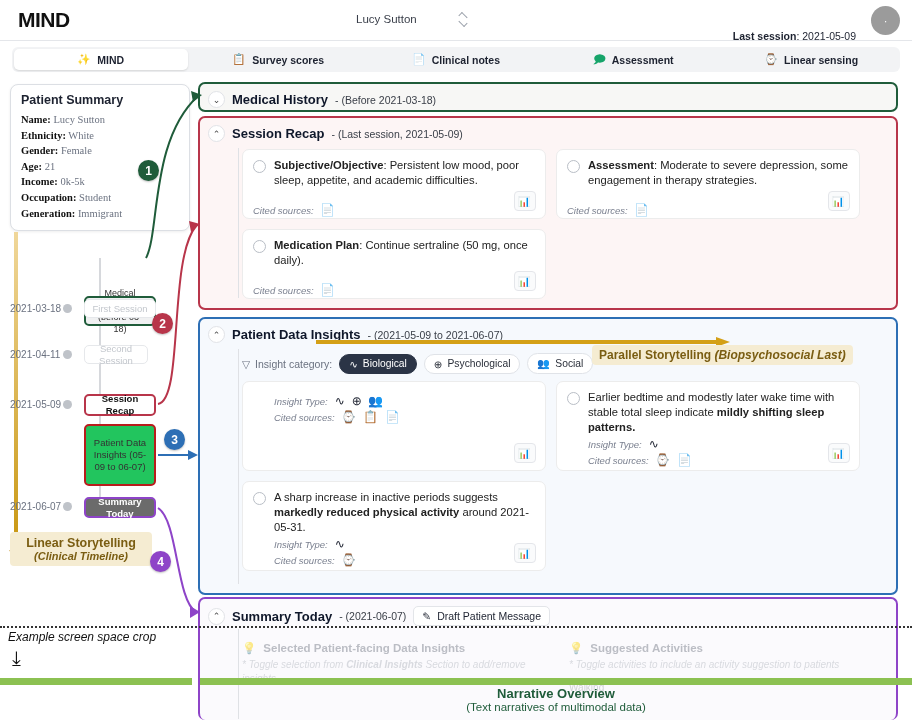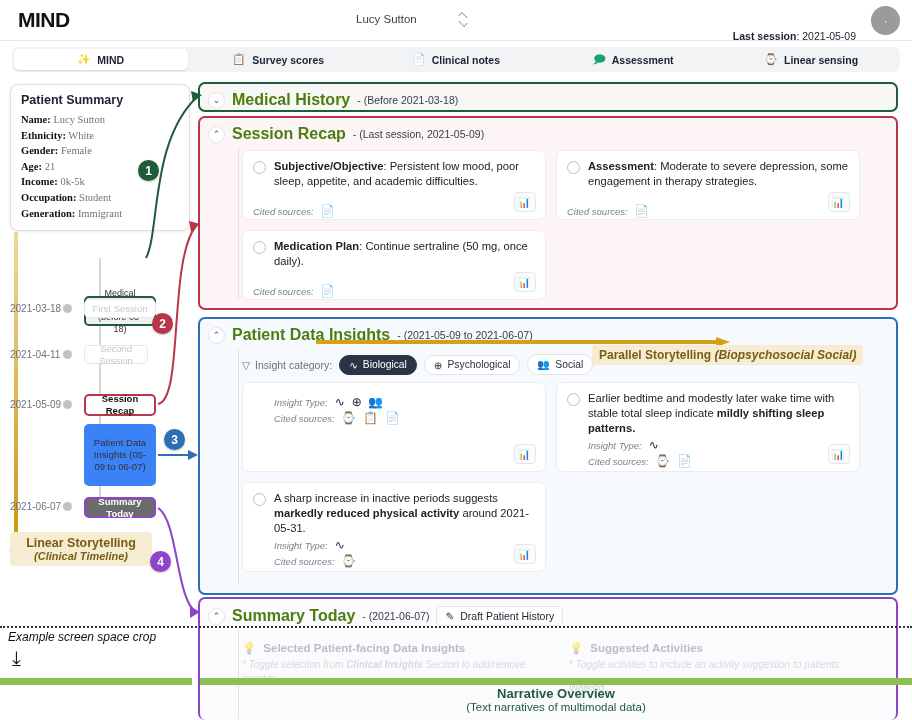--- a/index.html
+++ b/index.html
@@ -83,40 +83,40 @@
   .tl-node { position: absolute; font-size: 10px; color: #6b7280; }
   .tl-dot { position: absolute; width: 9px; height: 9px; border-radius: 50%; background: #bfc3c9; }
   .tl-chip {
     position: absolute; border-radius: 5px; font-size: 9.5px;
     display: flex; align-items: center; justify-content: center; text-align: center;
     line-height: 12px; padding: 3px 6px;
   }
   .chip-ghost { background: #fff; border: 1px solid #e6e8eb; color: #c3c7cd; }
   .chip-med { background: #f0f1f2; border: 2px solid #1f5c3a; color: #333; font-size: 9px; }
   .chip-recap { background: #fff; border: 2px solid #b8354a; color: #111; font-weight: bold; }
-  .chip-insights { background: #3b82f6; border: 2px solid #3b82f6; color: #333; }
+  .chip-insights { background: #22c55e; border: 2px solid #b91c1c; color: #333; }
   .chip-today { background: #6b6b6b; border: 2px solid #8e44c8; color: #fff; font-weight: bold; }
 
   .lin-story {
     position: absolute; left: 10px; top: 532px; width: 142px;
     background: #f5ecd2; border-radius: 4px; padding: 4px 6px;
     text-align: center; color: #7a5d12;
   }
   .lin-story .l1 { font-size: 12.5px; font-weight: bold; }
   .lin-story .l2 { font-size: 11px; font-style: italic; font-weight: bold; }
 
   
   .panel { position: absolute; border-radius: 7px; }
   .panel-head { display: flex; align-items: center; gap: 7px; padding: 7px 10px 7px 8px; }
   .caret {
     width: 17px; height: 17px; border-radius: 50%; background: #fff;
     border: 1px solid #e1e3e7; display: flex; align-items: center; justify-content: center;
     font-size: 9px; color: #444; flex: none;
   }
-  .panel-title { font-size: 16px; font-weight: bold; color: #4d7c0f; }
+  .panel-title { font-size: 13px; font-weight: bold; color: #0f172a; }
   .panel-sub { font-size: 10.5px; color: #3b4049; }
 
   #p-medhist { left: 198px; top: 82px; width: 700px; height: 30px;
     background: #f7f7f5; border: 2px solid #1f5c3a; }
   #p-recap { left: 198px; top: 116px; width: 700px; height: 194px;
     background: #fdf5f5; border: 2px solid #b8354a; }
   #p-insights { left: 198px; top: 317px; width: 700px; height: 278px;
     background: #f6f9fd; border: 2px solid #2d6fb5; }
   #p-summary { left: 198px; top: 597px; width: 700px; height: 123px;
     background: #fbfafd; border: 2px solid #8e44c8; border-bottom: none; }
@@ -434,31 +434,31 @@
 
     </div>
   </div>
 
   <svg class="par-arrow">
     <line x1="0" y1="5" x2="400" y2="5" stroke="#d4a017" stroke-width="4"></line>
     <polygon points="400,0 414,5 400,10" fill="#d4a017"></polygon>
   </svg>
   <div class="par-story">
     <span>Parallel Storytelling</span>
-    <i>(Biopsychosocial Social)</i>
+    <i>(Biopsychosocial Last)</i>
   </div>
 
   <div class="panel" id="p-summary">
     <div class="panel-head">
       <span class="caret">⌃</span>
       <span class="panel-title">Summary Today</span>
       <span class="panel-sub">- (2021-06-07)</span>
       <span class="draft-btn">
         <span>✎</span>
-        <span>Draft Patient History</span>
+        <span>Draft Patient Message</span>
       </span>
     </div>
     <div class="vline" style="top:30px; height:90px;"></div>
     <div class="sum-cols">
       <div class="sum-col">
         <div class="sum-h">
           <span style="color:#f0b429">💡</span>
           <span>Selected Patient-facing Data Insights</span>
         </div>
         <div class="sum-note">

